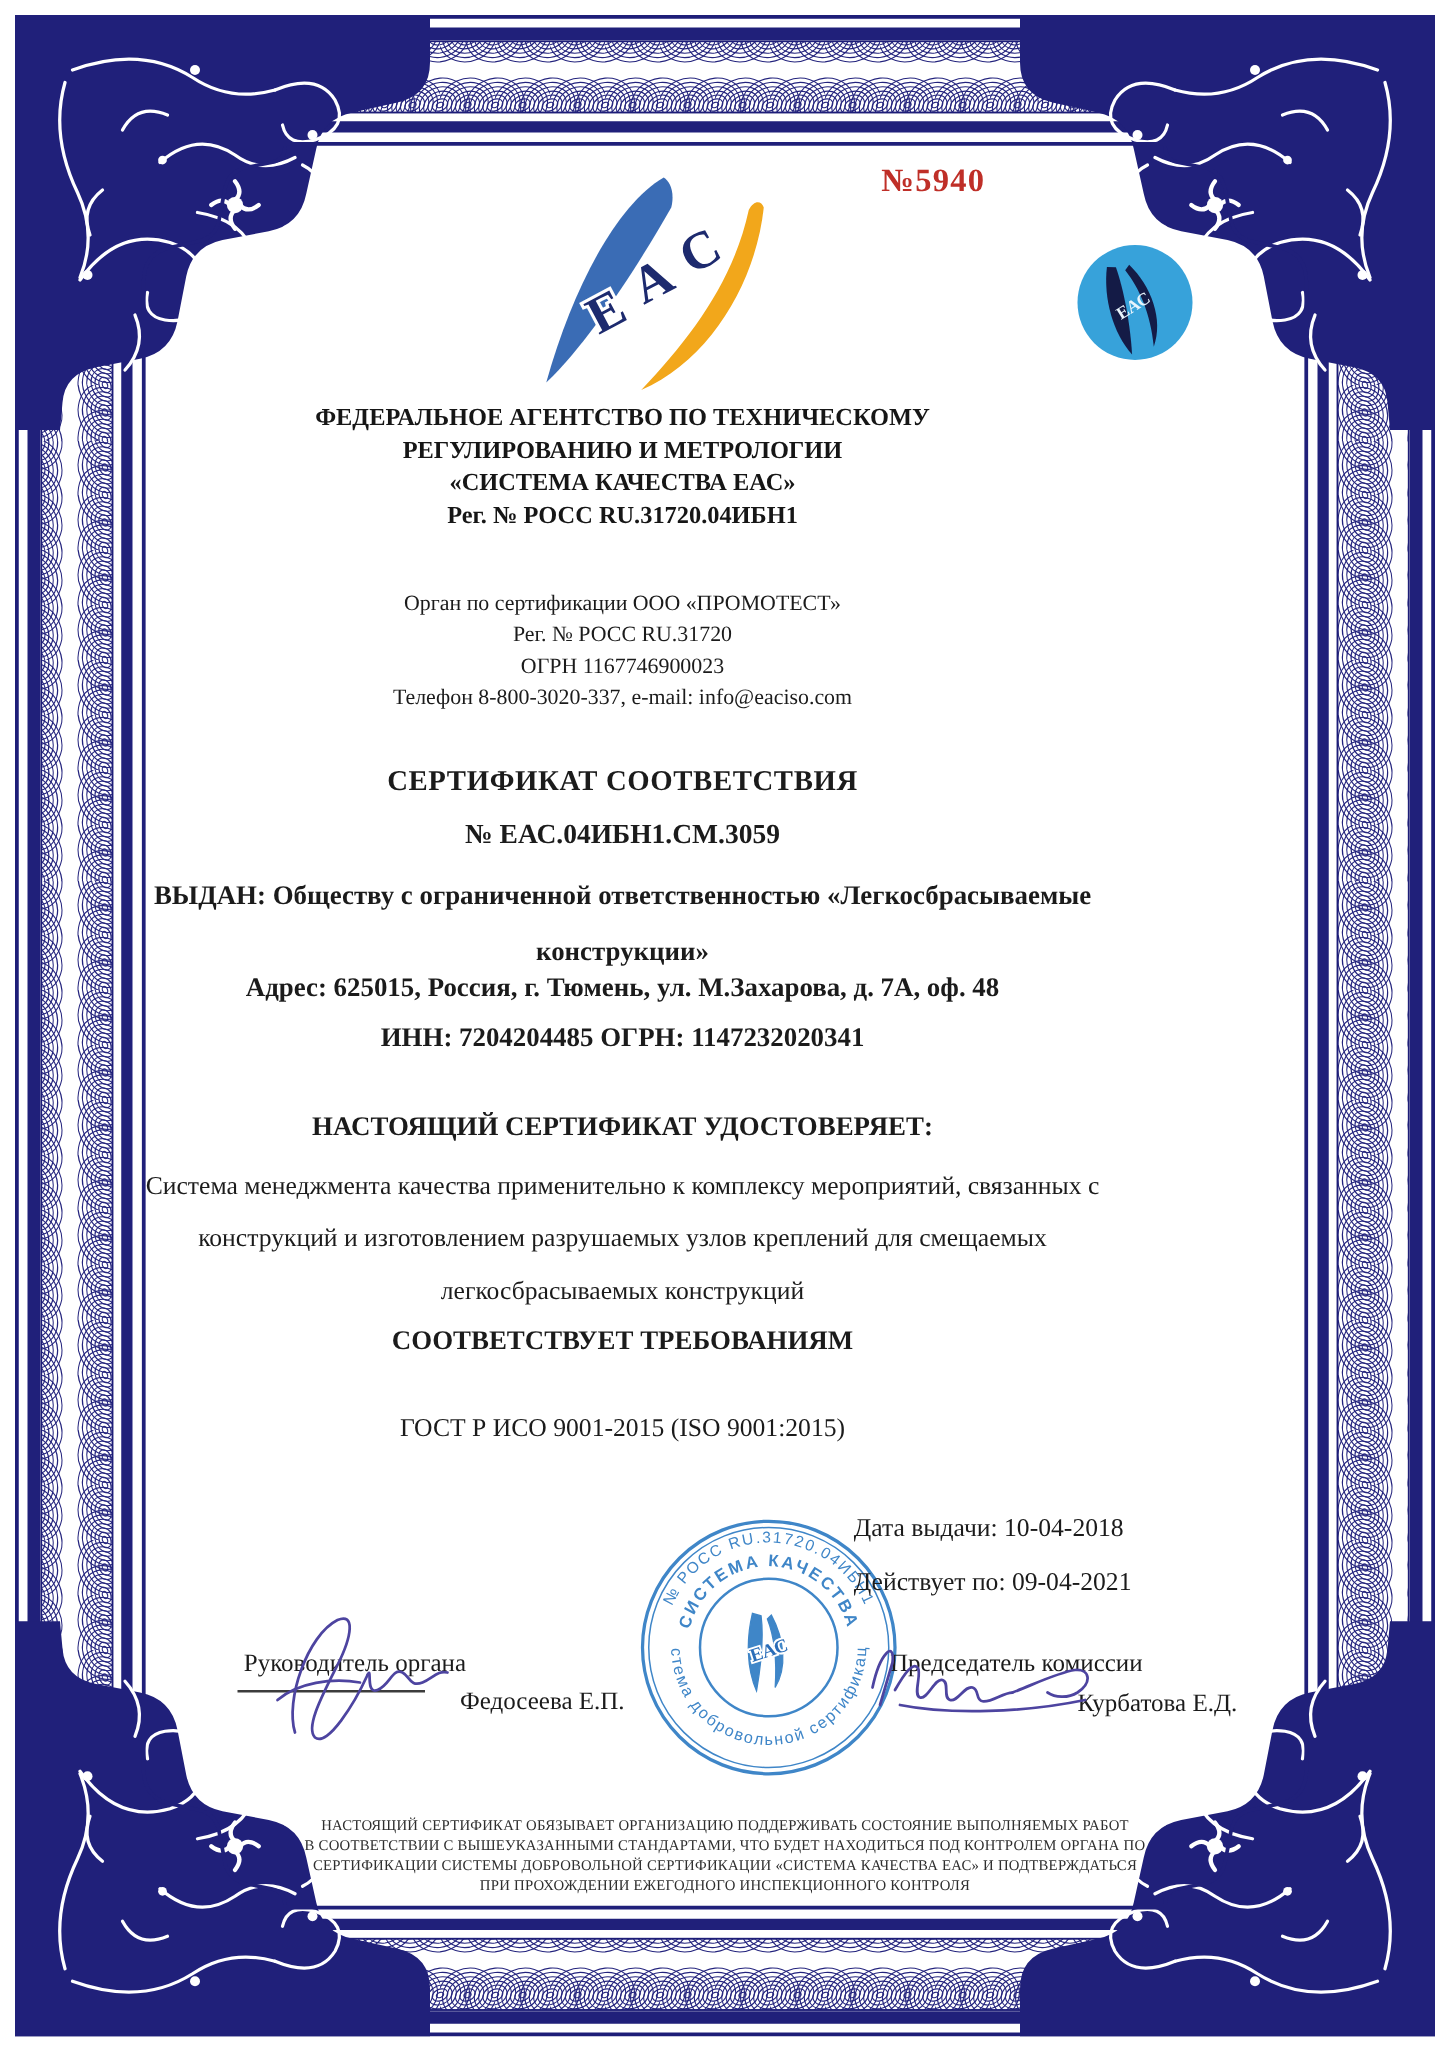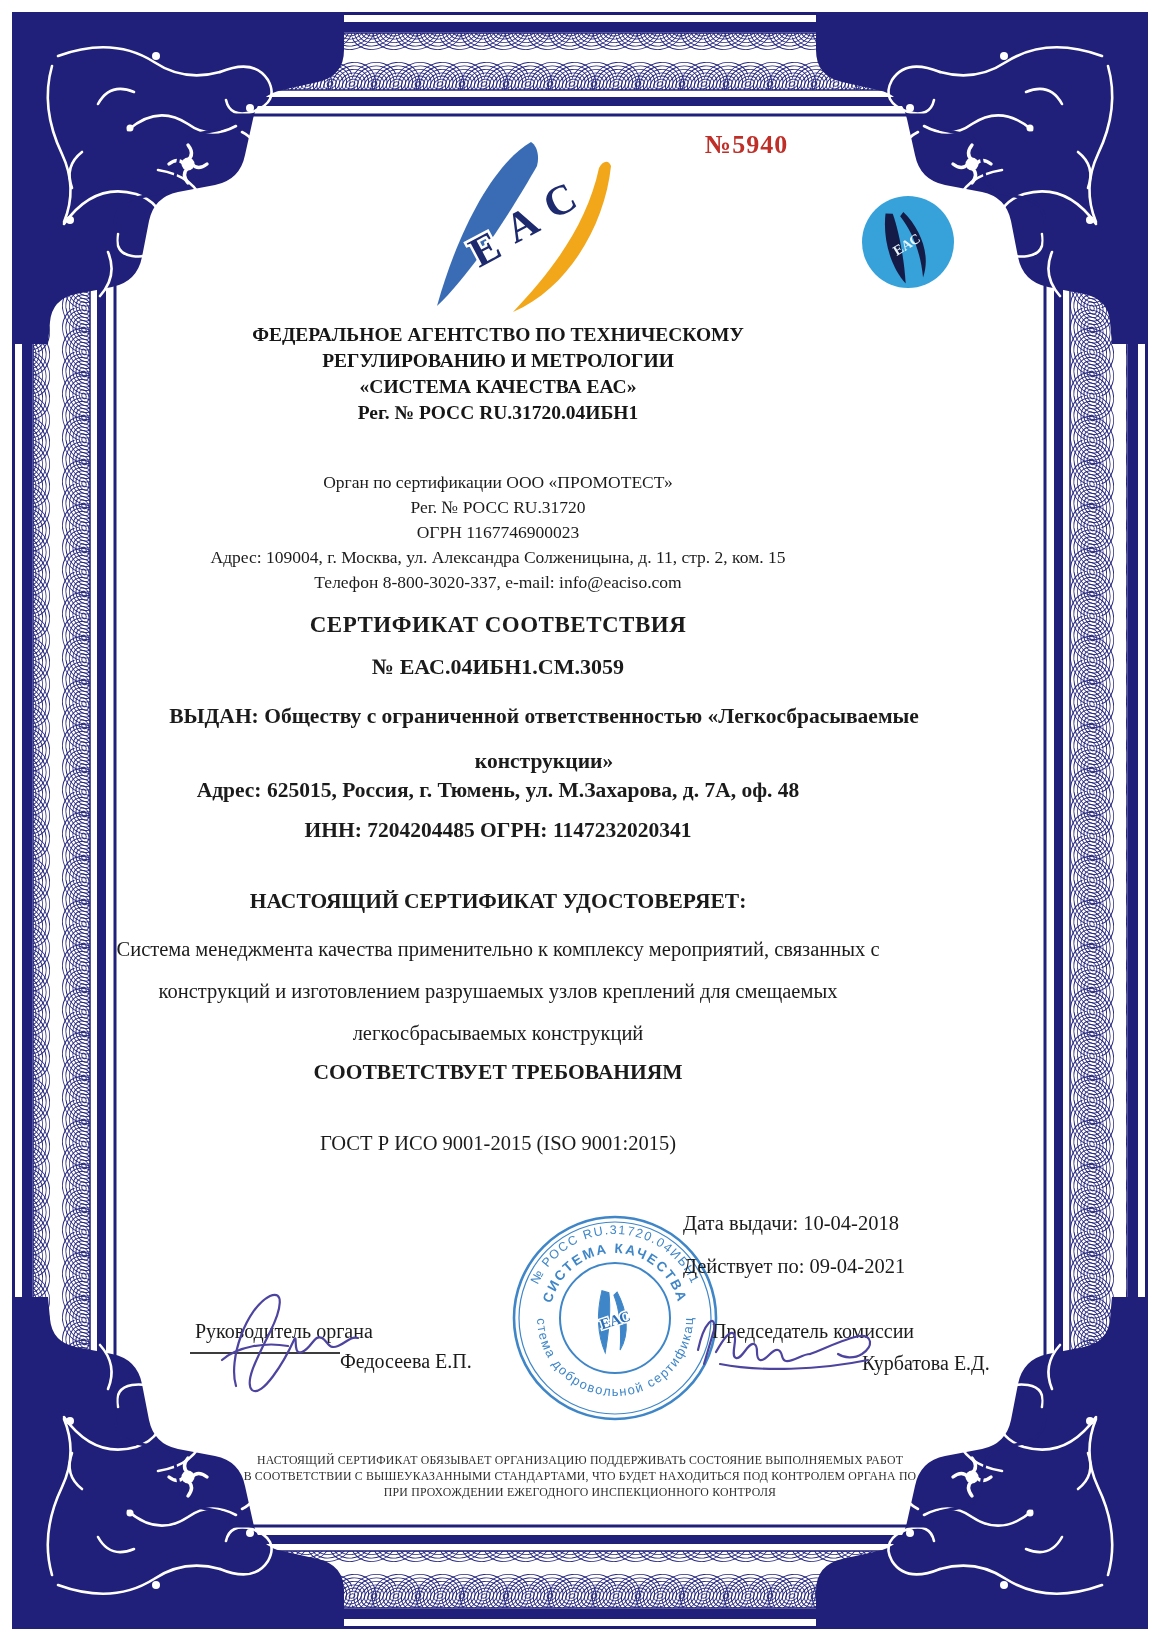--- a/index.html
+++ b/index.html
@@ -6,32 +6,32 @@
   .page{position:relative;width:1160px;height:1641px;background:#ffffff;overflow:hidden;
         font-family:"Liberation Serif",serif;color:#1b1b1b;margin:0 auto;}
   .border-svg{position:absolute;left:0;top:0;z-index:1;}
   .layer{position:absolute;z-index:3;}
   .t-center{left:0;width:996px;text-align:center;}
   .red-no{left:705px;top:130px;font-size:26px;font-weight:bold;color:#bf2f28;letter-spacing:1px;}
   .hdr{top:322px;font-weight:bold;font-size:19.5px;line-height:26px;color:#161616;}
   .org{top:470px;font-size:17.5px;line-height:25px;}
   .title{top:612px;font-weight:bold;font-size:23px;letter-spacing:.5px;}
   .certno{top:654px;font-weight:bold;font-size:22px;}
-  .issued{top:694px;font-weight:bold;font-size:21.5px;line-height:45px;margin-left:46px;}
+  .issued{top:694px;font-weight:bold;font-size:21.5px;line-height:45px;}
   .addr{top:778px;font-weight:bold;font-size:21.5px;}
   .inn{top:818px;font-weight:bold;font-size:21.5px;}
   .certifies{top:889px;font-weight:bold;font-size:21.5px;}
   .scope{top:928px;font-size:20.5px;line-height:42px;}
   .complies{top:1060px;font-weight:bold;font-size:21.5px;}
   .standard{top:1132px;font-size:20.5px;}
   .dates{left:683px;top:1202px;font-size:20.5px;line-height:43px;text-align:left;}
   .sig-label{font-size:20px;}
   .sig-name{font-size:20px;}
   .lbl-left{left:195px;top:1320px;}
-  .name-left{left:340px;top:1350px;}
+  .name-left{left:368px;top:1350px;}
   .lbl-right{left:712px;top:1320px;}
   .name-right{left:862px;top:1352px;}
   .sig-underline{left:190px;top:1352px;width:150px;height:2px;background:#3c3c3c;}
   .footer{top:1452px;left:180px;width:800px;text-align:center;font-size:11.8px;line-height:16px;
           color:#2e2e2e;letter-spacing:.2px;}
   .logo-wrap{left:413px;top:136px;}
   .emblem-wrap{left:858px;top:192px;}
   .stamp-wrap{left:508px;top:1211px;z-index:2;}
   .sig-svg{z-index:4;}
   .sig-left-svg{left:218px;top:1290px;}
@@ -149,21 +149,20 @@
     <div>ФЕДЕРАЛЬНОЕ АГЕНТСТВО ПО ТЕХНИЧЕСКОМУ</div>
     <div>РЕГУЛИРОВАНИЮ И МЕТРОЛОГИИ</div>
     <div>«СИСТЕМА КАЧЕСТВА ЕАС»</div>
     <div>Рег. № РОСС RU.31720.04ИБН1</div>
   </div>
 
   <div class="layer t-center org">
     <div>Орган по сертификации ООО «ПРОМОТЕСТ»</div>
     <div>Рег. № РОСС RU.31720</div>
     <div>ОГРН 1167746900023</div>
-    <div>Адрес: 109004, г. Москва, ул. Александра Солженицына, д. 11, стр. 2, ком. 15</div>
     <div>Телефон 8-800-3020-337, e-mail: info@eaciso.com</div>
   </div>
 
   <div class="layer t-center title">СЕРТИФИКАТ СООТВЕТСТВИЯ</div>
   <div class="layer t-center certno">№ ЕАС.04ИБН1.СМ.3059</div>
 
   <div class="layer t-center issued">
     <div>ВЫДАН: Обществу с ограниченной ответственностью «Легкосбрасываемые</div>
     <div>конструкции»</div>
   </div>
@@ -236,16 +235,17 @@
       <path d="M8,52 C14,24 26,14 24,32 L14,66"></path>
       <path d="M26,54 C34,40 40,32 44,36 C48,40 40,58 46,60 C52,62 58,44 64,46 C70,48 64,60 70,62 C76,64 82,50 88,52 C94,54 90,62 96,63 C104,64 112,56 120,56"></path>
       <path d="M120,56 C136,50 156,40 170,38 C182,37 184,48 172,56 C164,61 154,60 148,56"></path>
       <path d="M30,66 C70,74 130,72 178,62"></path>
     </g>
   </svg>
 
   <div class="layer footer">
     <div>НАСТОЯЩИЙ СЕРТИФИКАТ ОБЯЗЫВАЕТ ОРГАНИЗАЦИЮ ПОДДЕРЖИВАТЬ СОСТОЯНИЕ ВЫПОЛНЯЕМЫХ РАБОТ</div>
     <div>В СООТВЕТСТВИИ С ВЫШЕУКАЗАННЫМИ СТАНДАРТАМИ, ЧТО БУДЕТ НАХОДИТЬСЯ ПОД КОНТРОЛЕМ ОРГАНА ПО</div>
+    <div>СЕРТИФИКАЦИИ СИСТЕМЫ ДОБРОВОЛЬНОЙ СЕРТИФИКАЦИИ «СИСТЕМА КАЧЕСТВА ЕАС» И ПОДТВЕРЖДАТЬСЯ</div>
     <div>ПРИ ПРОХОЖДЕНИИ ЕЖЕГОДНОГО ИНСПЕКЦИОННОГО КОНТРОЛЯ</div>
   </div>
 
 </div>
 
 </body></html>

